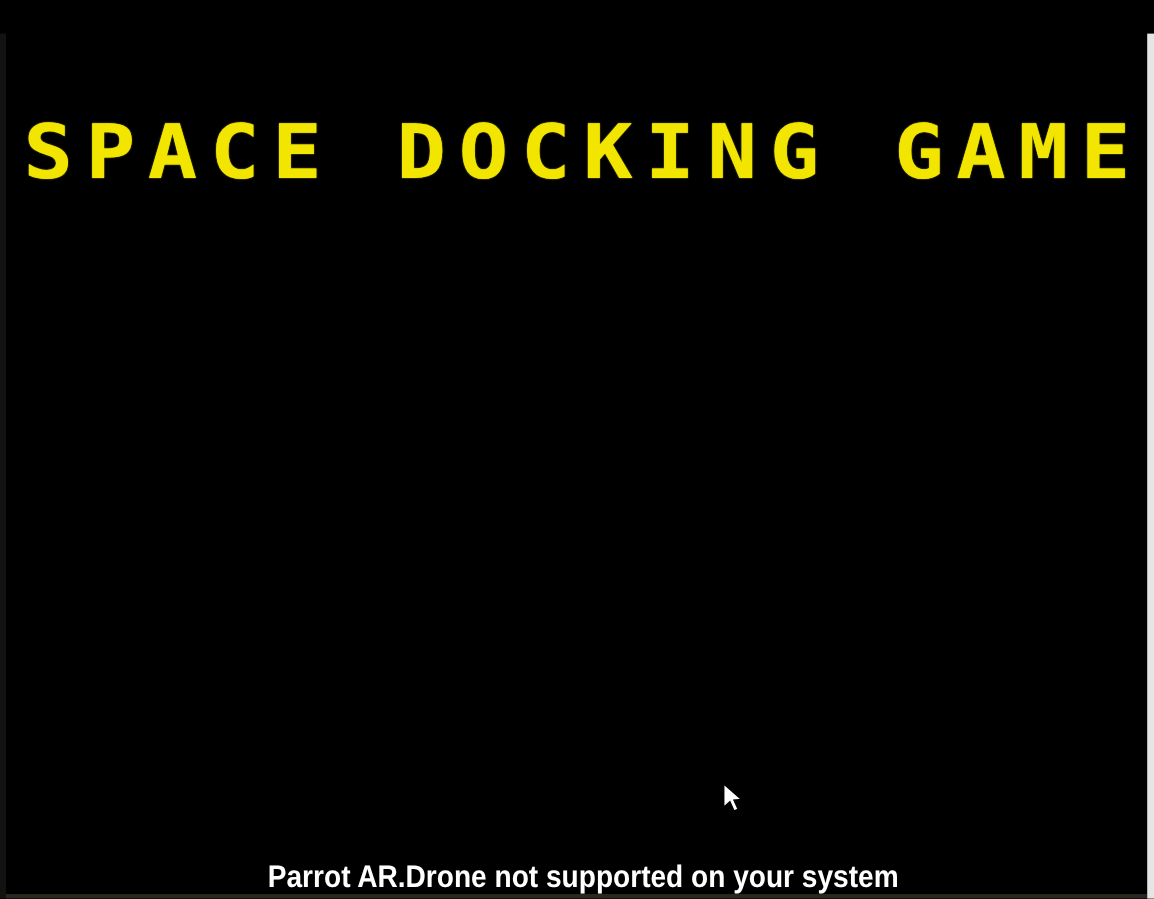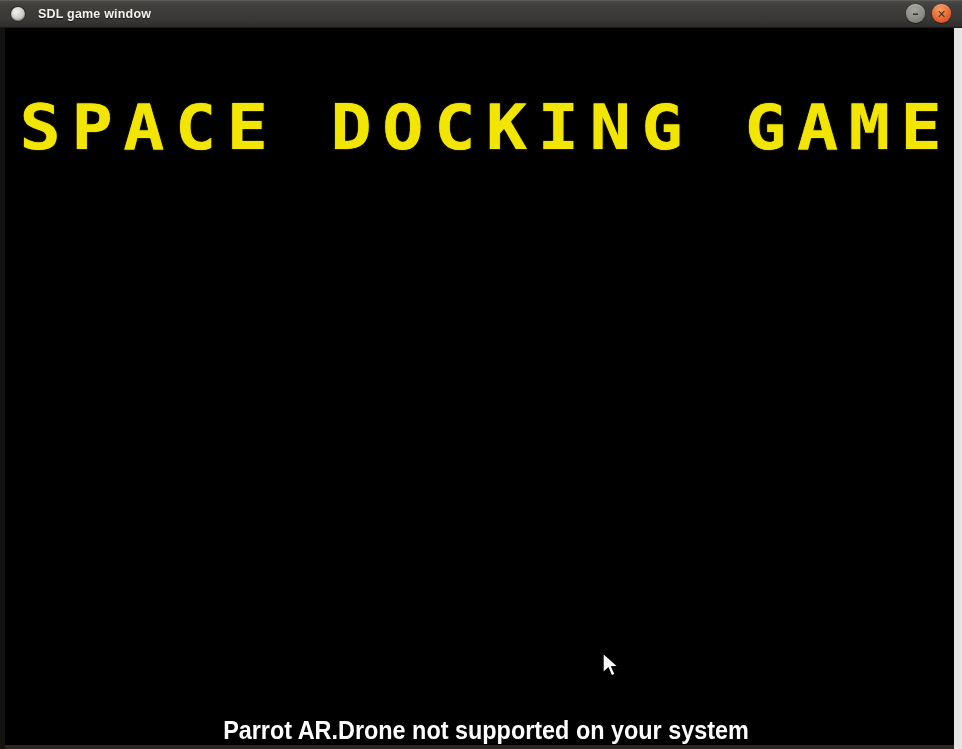--- a/index.html
+++ b/index.html
@@ -103,21 +103,21 @@
   
   #canvas {
     position: absolute;
     top: 28px;
     left: 0;
     width: 962px;
     height: 721px;
     background: #000000;
     box-sizing: border-box;
     border-left: 5px solid #121210;
-    border-right: 8px solid #e5e5e5;
+    border-right: 6px solid #e5e5e5;
     overflow: hidden;
   }
   #canvas::after {
     content: "";
     position: absolute;
     left: 0; right: 0; bottom: 0;
     height: 4px;
     background: #2a2620;
   }
 
@@ -200,33 +200,20 @@
     width: 18px;
     height: 26px;
     pointer-events: none;
   }
 </style>
 </head>
 <body>
 
 <div id="window">
 
-  <div id="titlebar">
-    <div class="tb-appicon"></div>
-    <div class="tb-title">SDL game window</div>
-    <div class="tb-spacer"></div>
-    <div class="tb-buttons">
-      <div class="tb-btn min">
-        <span class="glyph">–</span>
-      </div>
-      <div class="tb-btn close">
-        <span class="glyph">✕</span>
-      </div>
-    </div>
-  </div>
 
   <div id="canvas">
 
     <div id="game-title">SPACE DOCKING GAME</div>
 
 
     <div id="status">Parrot AR.Drone not supported on your system</div>
 
     <svg id="cursor" viewBox="0 0 18 26" style="left: 597px; top: 624px;">
       <polygon points="1,1 1,21 6.2,16.2 9.6,24 13.2,22.3 9.8,14.8 16.2,14.4" fill="#ffffff" stroke="#000000" stroke-width="1.4" stroke-linejoin="miter"></polygon>

